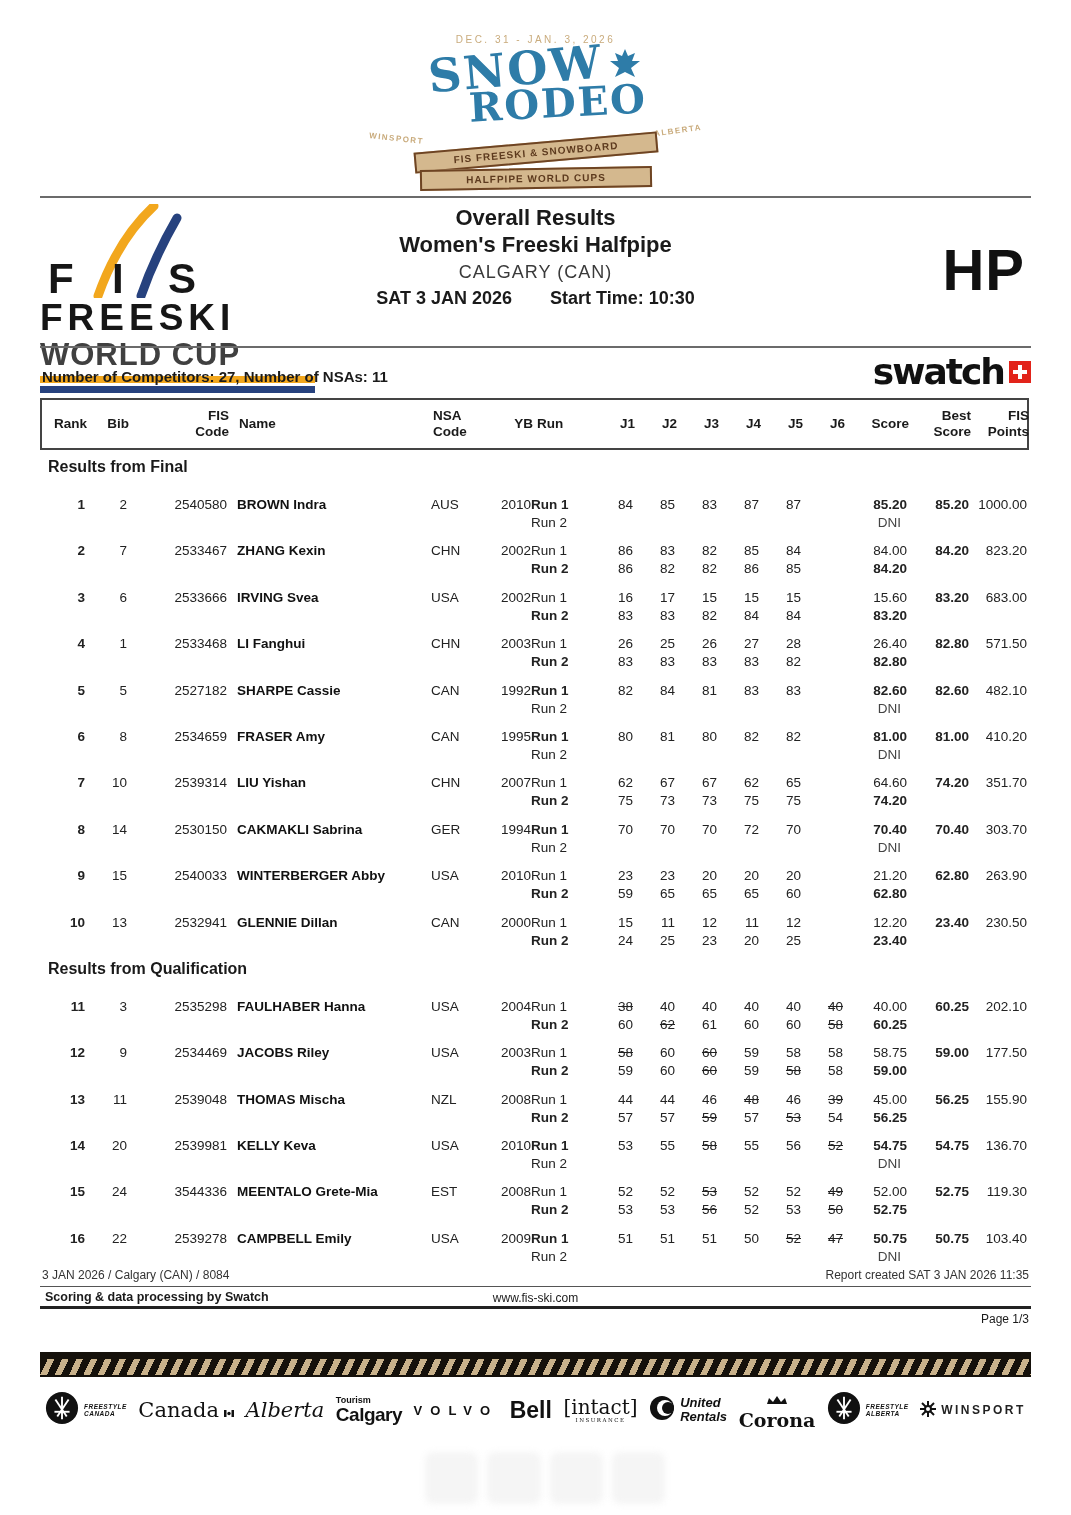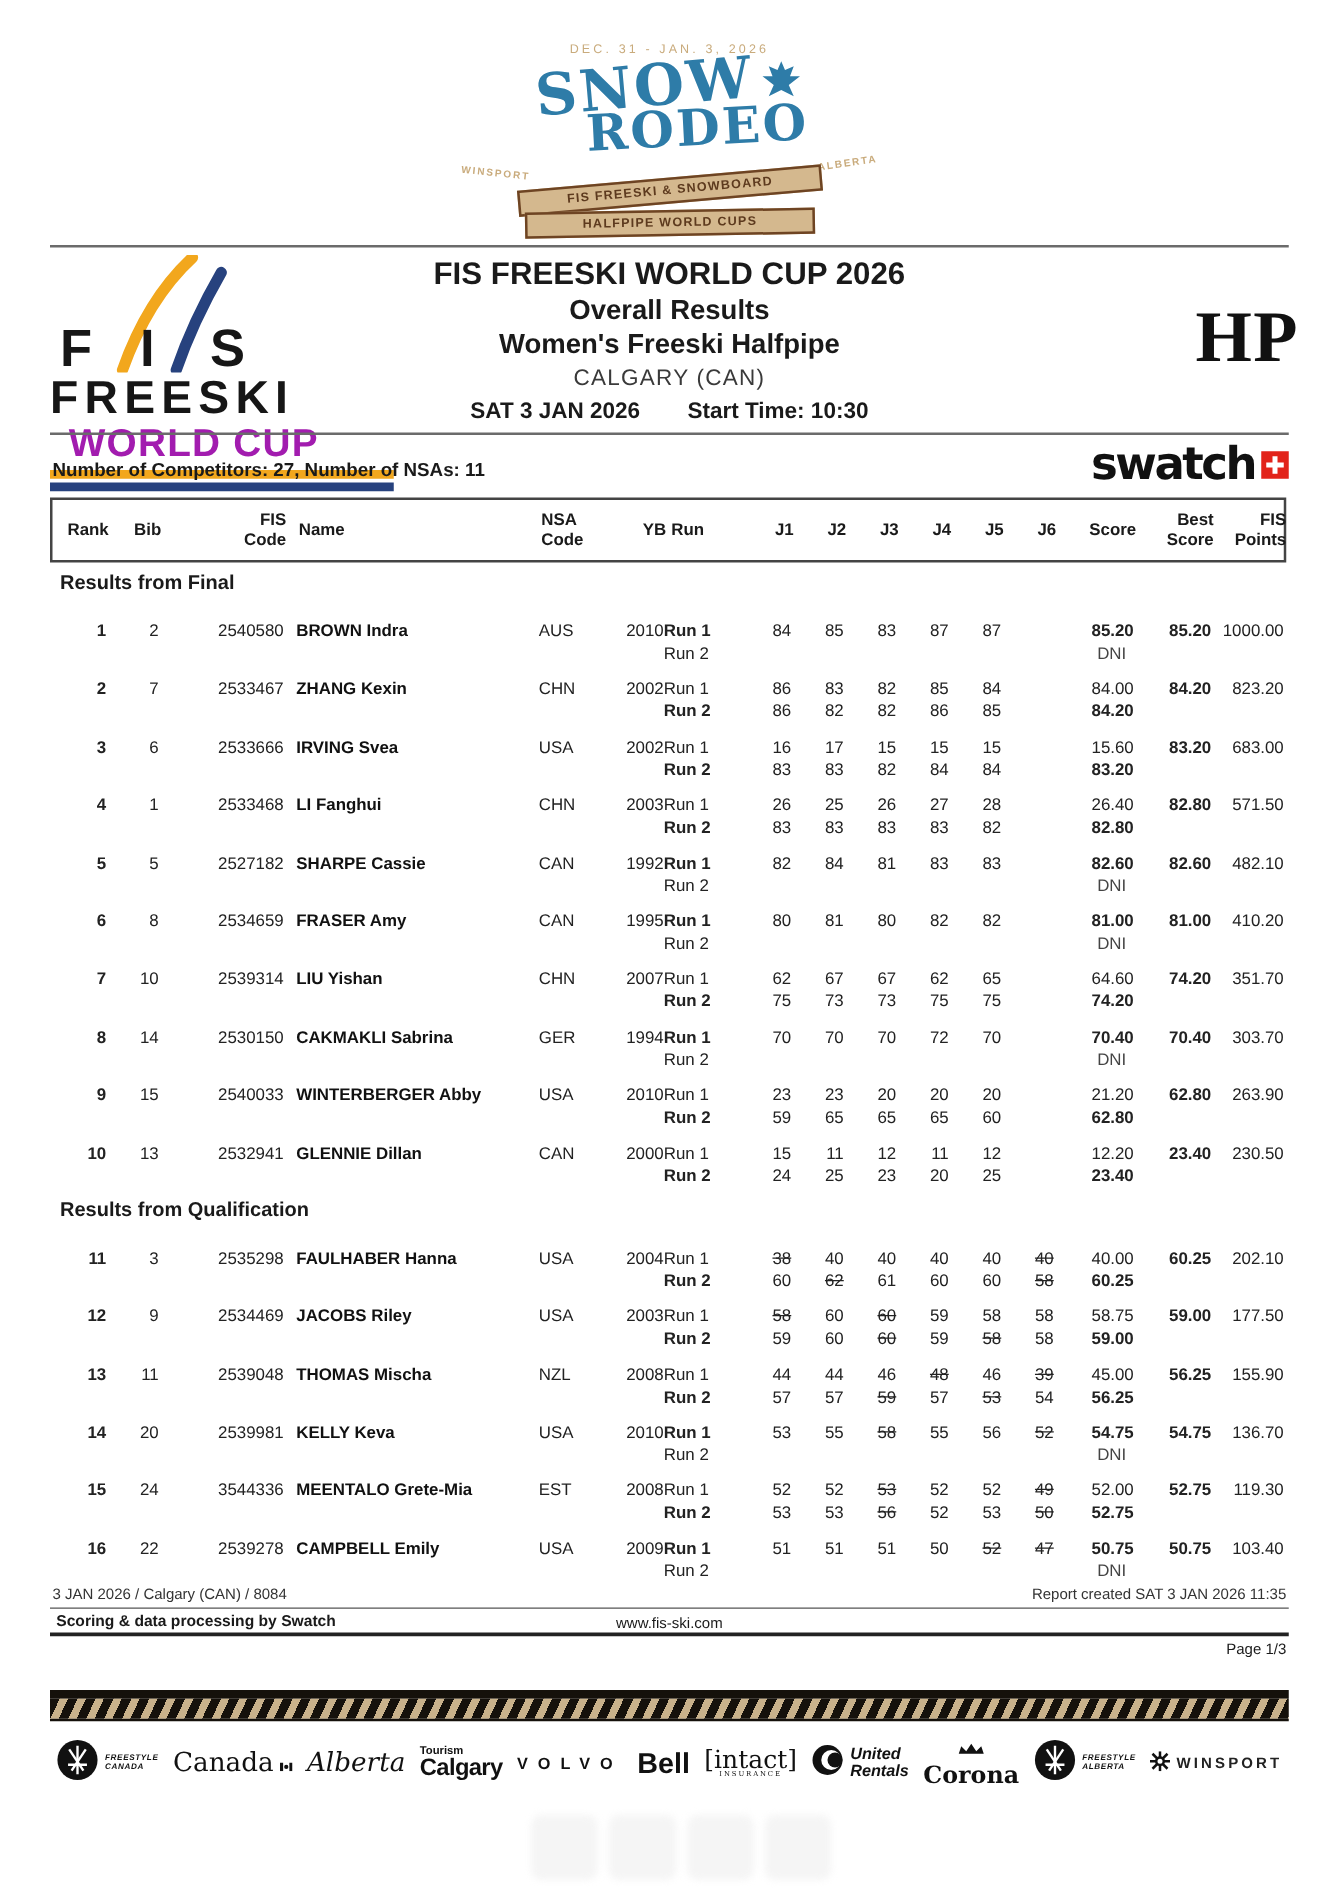--- a/index.html
+++ b/index.html
@@ -26,33 +26,33 @@
   .ribbon.b2{top:134px;width:216px;transform:translateX(-50%) rotate(-1deg);}
 
   
   .rule{position:absolute;left:40px;right:40px;height:2px;background:#6b6b6b;}
   #rule1{top:196px;} #rule2{top:346px;}
 
   
   .fisblock{position:absolute;left:40px;top:204px;width:292px;}
   .fis-mark{position:relative;height:94px;width:210px;}
   .fis-name{font-size:37px;font-weight:bold;letter-spacing:5px;line-height:40px;color:#161616;}
-  .fis-wc{font-size:31px;font-weight:bold;letter-spacing:1px;line-height:33px;color:#a21caf;margin-left:15px;}
+  .fis-wc{font-size:31px;font-weight:bold;letter-spacing:1px;line-height:33px;color:#404040;}
   .bar-y{height:7px;background:var(--fis-yellow);margin-top:5px;width:275px;}
   .bar-b{height:7px;background:var(--fis-blue);margin-top:3px;width:275px;}
 
   
   .titles{position:absolute;left:0;right:0;top:204px;text-align:center;}
   .t1{font-size:25px;font-weight:bold;line-height:30px;}
   .t2{font-size:22px;font-weight:bold;line-height:27px;}
   .t3{font-size:22px;font-weight:bold;line-height:27px;}
   .tloc{font-size:18px;color:#3a3a3a;letter-spacing:1px;line-height:24px;margin-top:2px;}
   .tdate{font-size:18px;font-weight:bold;margin-top:4px;}
   .tdate .d{margin-right:38px;}
-  .hp{position:absolute;right:32px;top:236px;font-size:58px;font-weight:bold;letter-spacing:1px;color:#111;font-family:Liberation Serif, serif;}
+  .hp{position:absolute;right:46px;top:236px;font-size:58px;font-weight:bold;letter-spacing:1px;color:#111;}
 
   
   .ncomp{position:absolute;left:42px;top:368px;font-size:15px;font-weight:bold;}
   .swatch{position:absolute;right:40px;top:354px;display:flex;align-items:flex-start;}
   .swatch-text{font-family:"DejaVu Sans",sans-serif;font-size:36px;font-weight:bold;letter-spacing:-2px;line-height:36px;color:#111;}
   .swatch-box{width:22px;height:22px;background:var(--swatch-red);position:relative;margin:7px 0 0 5px;}
   .swatch-box::before{content:"";position:absolute;left:9px;top:4px;width:4px;height:14px;background:#fff;}
   .swatch-box::after{content:"";position:absolute;left:4px;top:9px;width:14px;height:4px;background:#fff;}
 
   
@@ -133,21 +133,20 @@
         <text x="128" y="89" font-family="Liberation Sans, sans-serif" font-weight="bold" font-size="42" fill="#161616">S</text>
       </svg>
     </div>
     <div class="fis-name">FREESKI</div>
     <div class="fis-wc">WORLD CUP</div>
     <div class="bar-y"></div>
     <div class="bar-b"></div>
   </div>
 
   <div class="titles">
-    <div class="t1">FIS FREESKI WORLD CUP 2026</div>
     <div class="t2">Overall Results</div>
     <div class="t3">Women's Freeski Halfpipe</div>
     <div class="tloc">CALGARY (CAN)</div>
     <div class="tdate">
       <span class="d">SAT 3 JAN 2026</span><span>Start Time: 10:30</span>
     </div>
   </div>
 
   <div class="hp">HP</div>
 

